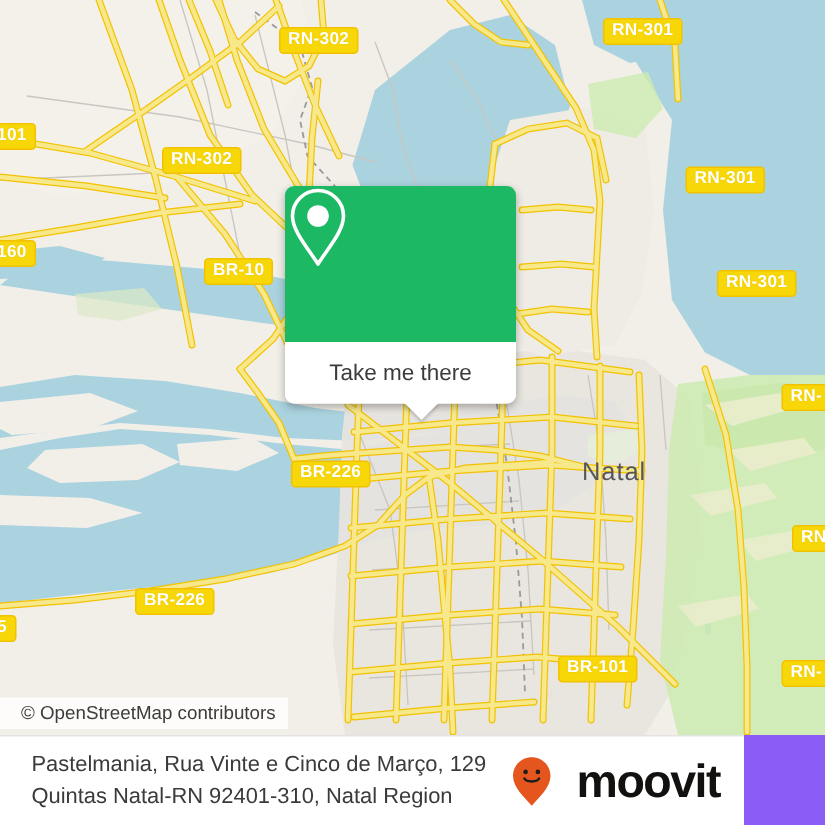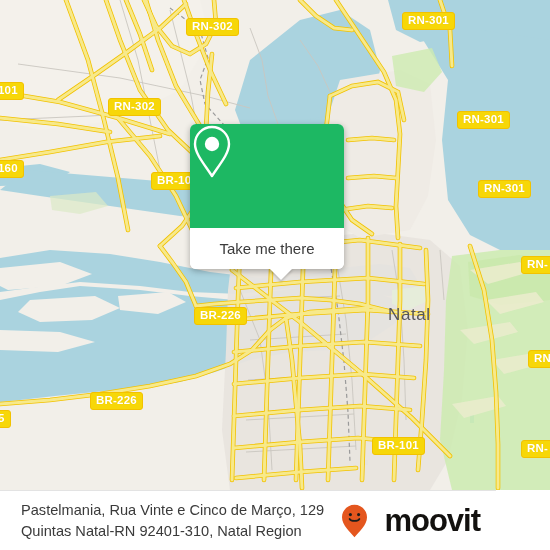--- a/index.html
+++ b/index.html
@@ -1,21 +1,21 @@
 <!DOCTYPE html>
 <html><head>
 <meta charset="utf-8">
 <style>
   html,body{margin:0;padding:0;}
   body{
     width:550px;height:550px;overflow:hidden;
     font-family:"Liberation Sans", sans-serif;
     background:#F2EFE9;
   }
-  #app{position:relative;width:550px;height:550px;overflow:hidden;background:#ffffff;}
+  #app{position:relative;width:550px;height:550px;overflow:hidden;background:#8b5cf6;}
 
   
   #map{position:absolute;left:0;top:0;width:550px;height:490px;overflow:hidden;background:#F2EFE9;}
   #map svg{position:absolute;left:0;top:0;}
 
   
   .shield{
     position:absolute;
     background:#F7D708;
     border:1.5px solid #F2C200;
@@ -296,21 +296,21 @@
         <path d="M470,246 L484,290 L492,340 L496,392 L498,444 L498,488"></path>
         <path d="M440,0 L450,30 L452,66"></path>
       </g>
     </svg>
 
     <div id="shields">
         <div class="shield" style="left: 186px; top: 18px;">RN-302</div>
         <div class="shield" style="left: 108px; top: 98px;">RN-302</div>
         <div class="shield" style="left: -8px; top: 82px;">101</div>
         <div class="shield" style="left: -8px; top: 160px;">160</div>
-        <div class="shield" style="left: 151px; top: 172px;">BR-10</div>
+        <div class="shield" style="left: 136px; top: 172px;">BR-10</div>
         <div class="shield" style="left: 402px; top: 12px;">RN-301</div>
         <div class="shield" style="left: 457px; top: 111px;">RN-301</div>
         <div class="shield" style="left: 478px; top: 180px;">RN-301</div>
         <div class="shield" style="left: 521px; top: 256px;">RN-</div>
         <div class="shield" style="left: 528px; top: 350px;">RN</div>
         <div class="shield" style="left: 521px; top: 440px;">RN-</div>
         <div class="shield" style="left: 194px; top: 307px;">BR-226</div>
         <div class="shield" style="left: 90px; top: 392px;">BR-226</div>
         <div class="shield" style="left: -8px; top: 410px;">5</div>
         <div class="shield" style="left: 372px; top: 421px; margin-top: 16px;">BR-101</div>
@@ -326,20 +326,21 @@
           <path d="M22 3 C12.6 3 5 10.6 5 20 C5 30 15 41 22 52 C29 41 39 30 39 20 C39 10.6 31.4 3 22 3 Z" fill="none" stroke="#ffffff" stroke-width="2.4" stroke-linejoin="round"></path>
           <circle cx="22" cy="20" r="7.2" fill="#ffffff"></circle>
         </svg>
       </div>
       <div id="card-label">
         <span>Take me there</span>
       </div>
       <div id="card-tail"></div>
     </div>
 
+    <div id="attrib">© OpenStreetMap contributors</div>
   </div>
 
   <div id="footer">
     <div id="footer-text">
       <div>Pastelmania, Rua Vinte e Cinco de Março, 129</div>
       <div>Quintas Natal-RN 92401-310, Natal Region</div>
     </div>
     <div id="brand">
       <svg width="27" height="34" viewBox="0 0 27 34">
         <path d="M13.5 0.8 C6.6 0.8 1 6.4 1 13.3 C1 21.2 9.2 28 13.5 33.2 C17.8 28 26 21.2 26 13.3 C26 6.4 20.4 0.8 13.5 0.8 Z" fill="#E4561E"></path>

